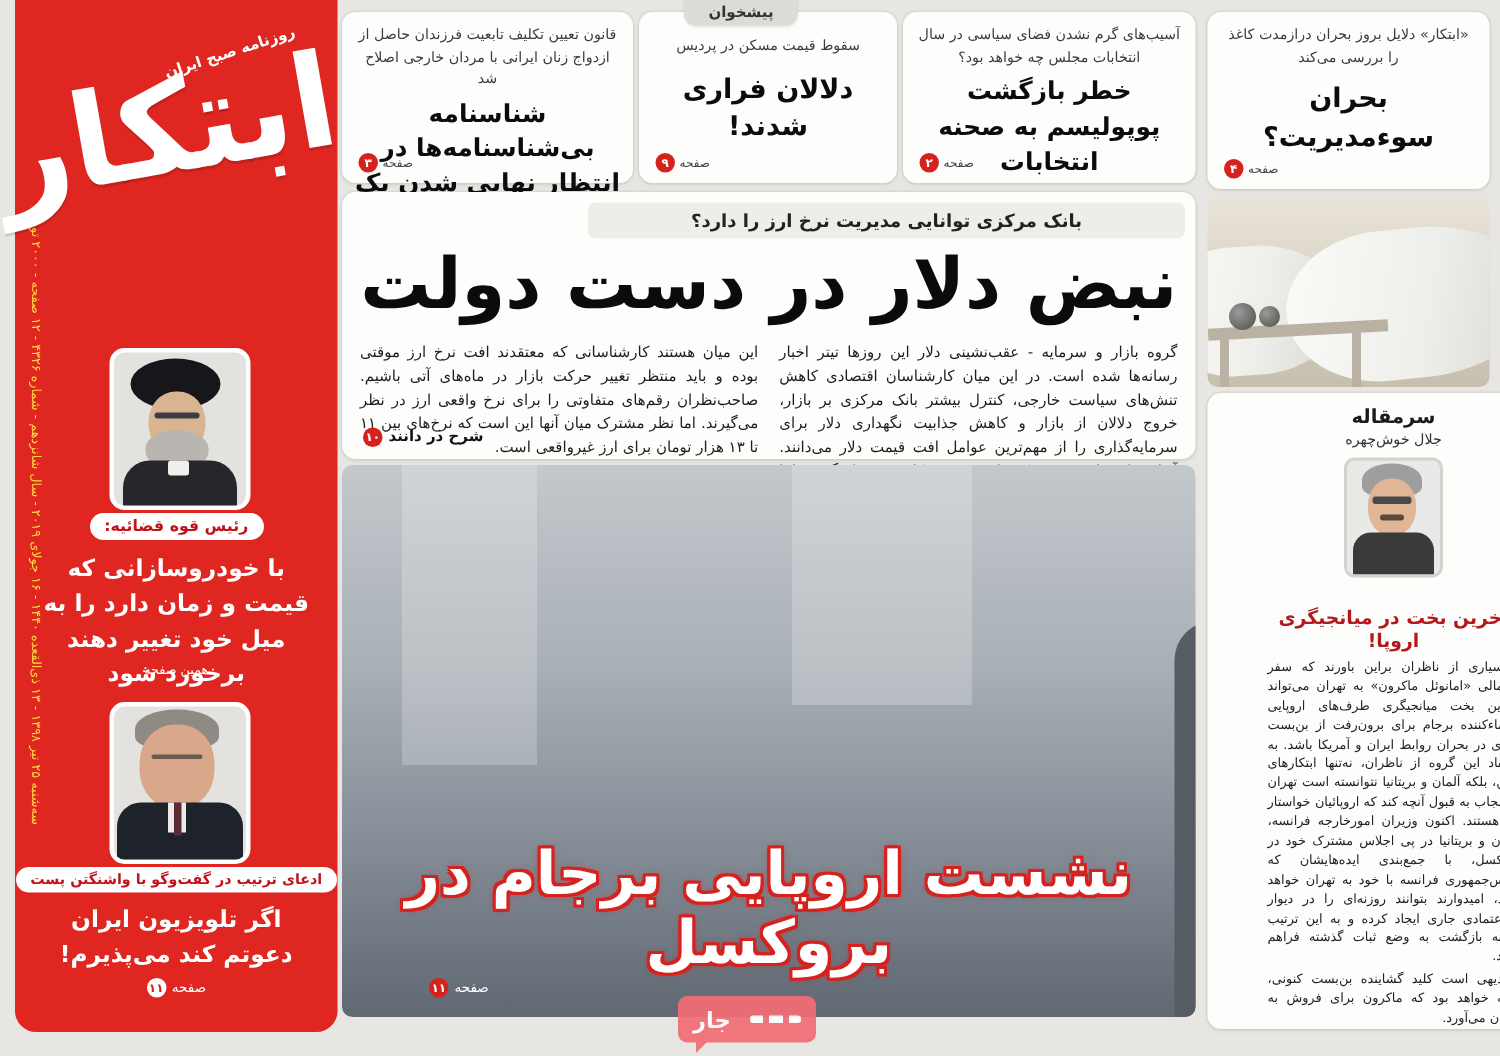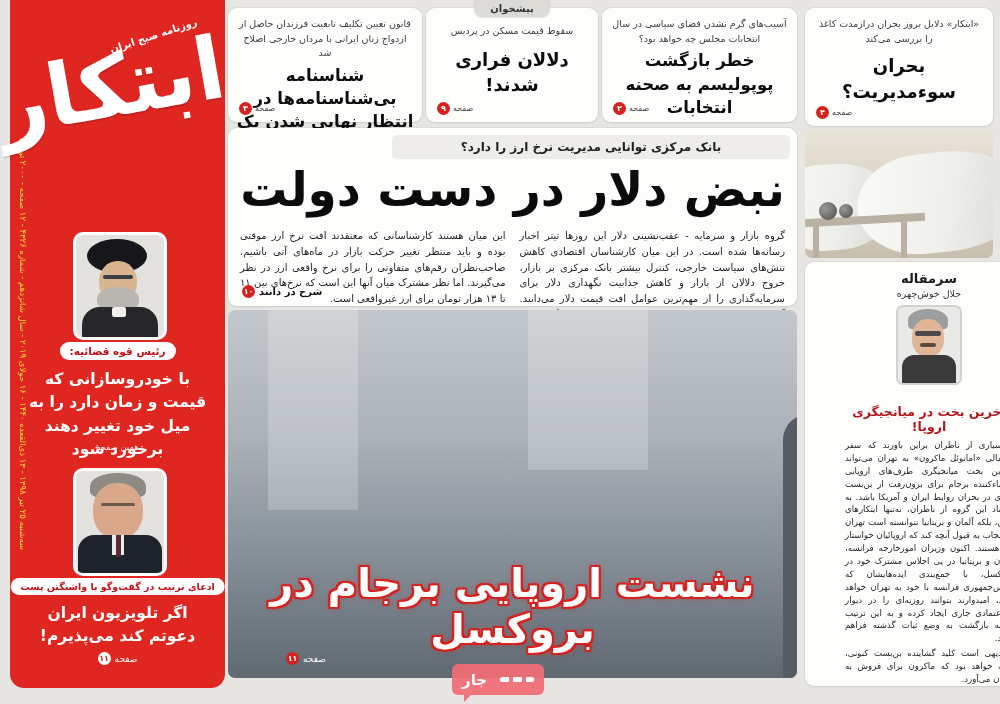--- a/index.html
+++ b/index.html
@@ -131,21 +131,21 @@
       <div class="h-line" style="top:64px;left:40px;width:5px;height:22px;background:#5a2b35;"></div>
     </figure>
     <div class="white-pill" style="top:578px;font-size:9.5px;">ادعای ترتیب در گفت‌وگو با واشنگتن پست</div>
     <div class="red-head" style="top:602px;">اگر تلویزیون ایران دعوتم کند می‌پذیرم!</div>
     <div class="red-pageref" style="top:652px;">
       <span>صفحه</span>
       <span class="badge white">۱۱</span>
     </div>
   </aside>
 
-  <div class="tab" style="left:474px;width:76px;text-align:right;">پیشخوان</div>
+  <div class="tab" style="left:456px;width:76px;text-align:right;">پیشخوان</div>
 
   <section class="card" style="left:602px;top:8px;width:195px;height:114px;">
     <div class="kicker">آسیب‌های گرم نشدن فضای سیاسی در سال انتخابات مجلس چه خواهد بود؟</div>
     <h2>خطر بازگشت پوپولیسم به صحنه انتخابات</h2>
     <div class="pageref">
       <span>صفحه</span>
       <span class="badge">۲</span>
     </div>
   </section>
 

